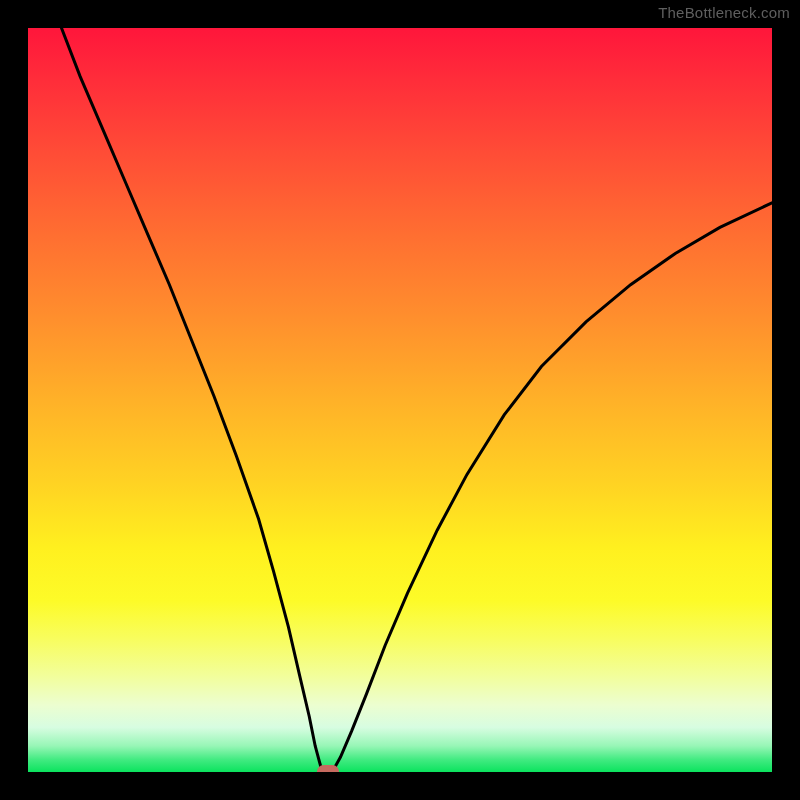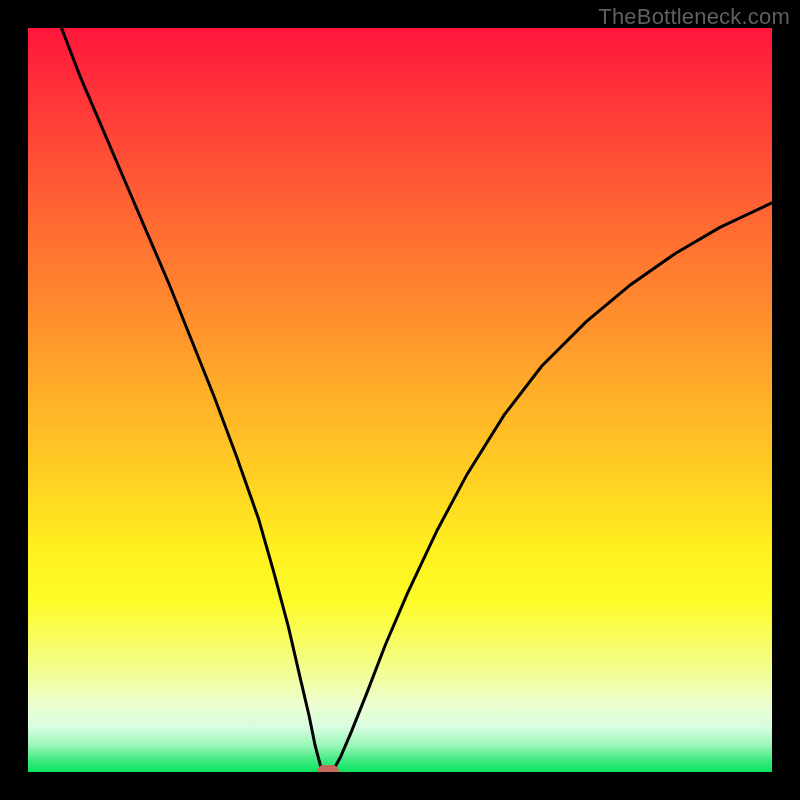--- a/index.html
+++ b/index.html
@@ -17,21 +17,21 @@
     width: 800px;
     height: 800px;
     background: #000;
   }
   .watermark {
     position: absolute;
     top: 4px;
     right: 10px;
     color: #5f5f5f;
     font-family: Arial, Helvetica, sans-serif;
-    font-size: 22px;
+    font-size: 15px;
     letter-spacing: 0.2px;
     user-select: none;
   }
   .plot {
     position: absolute;
     left: 28px;
     top: 28px;
     width: 744px;
     height: 744px;
     overflow: hidden;

